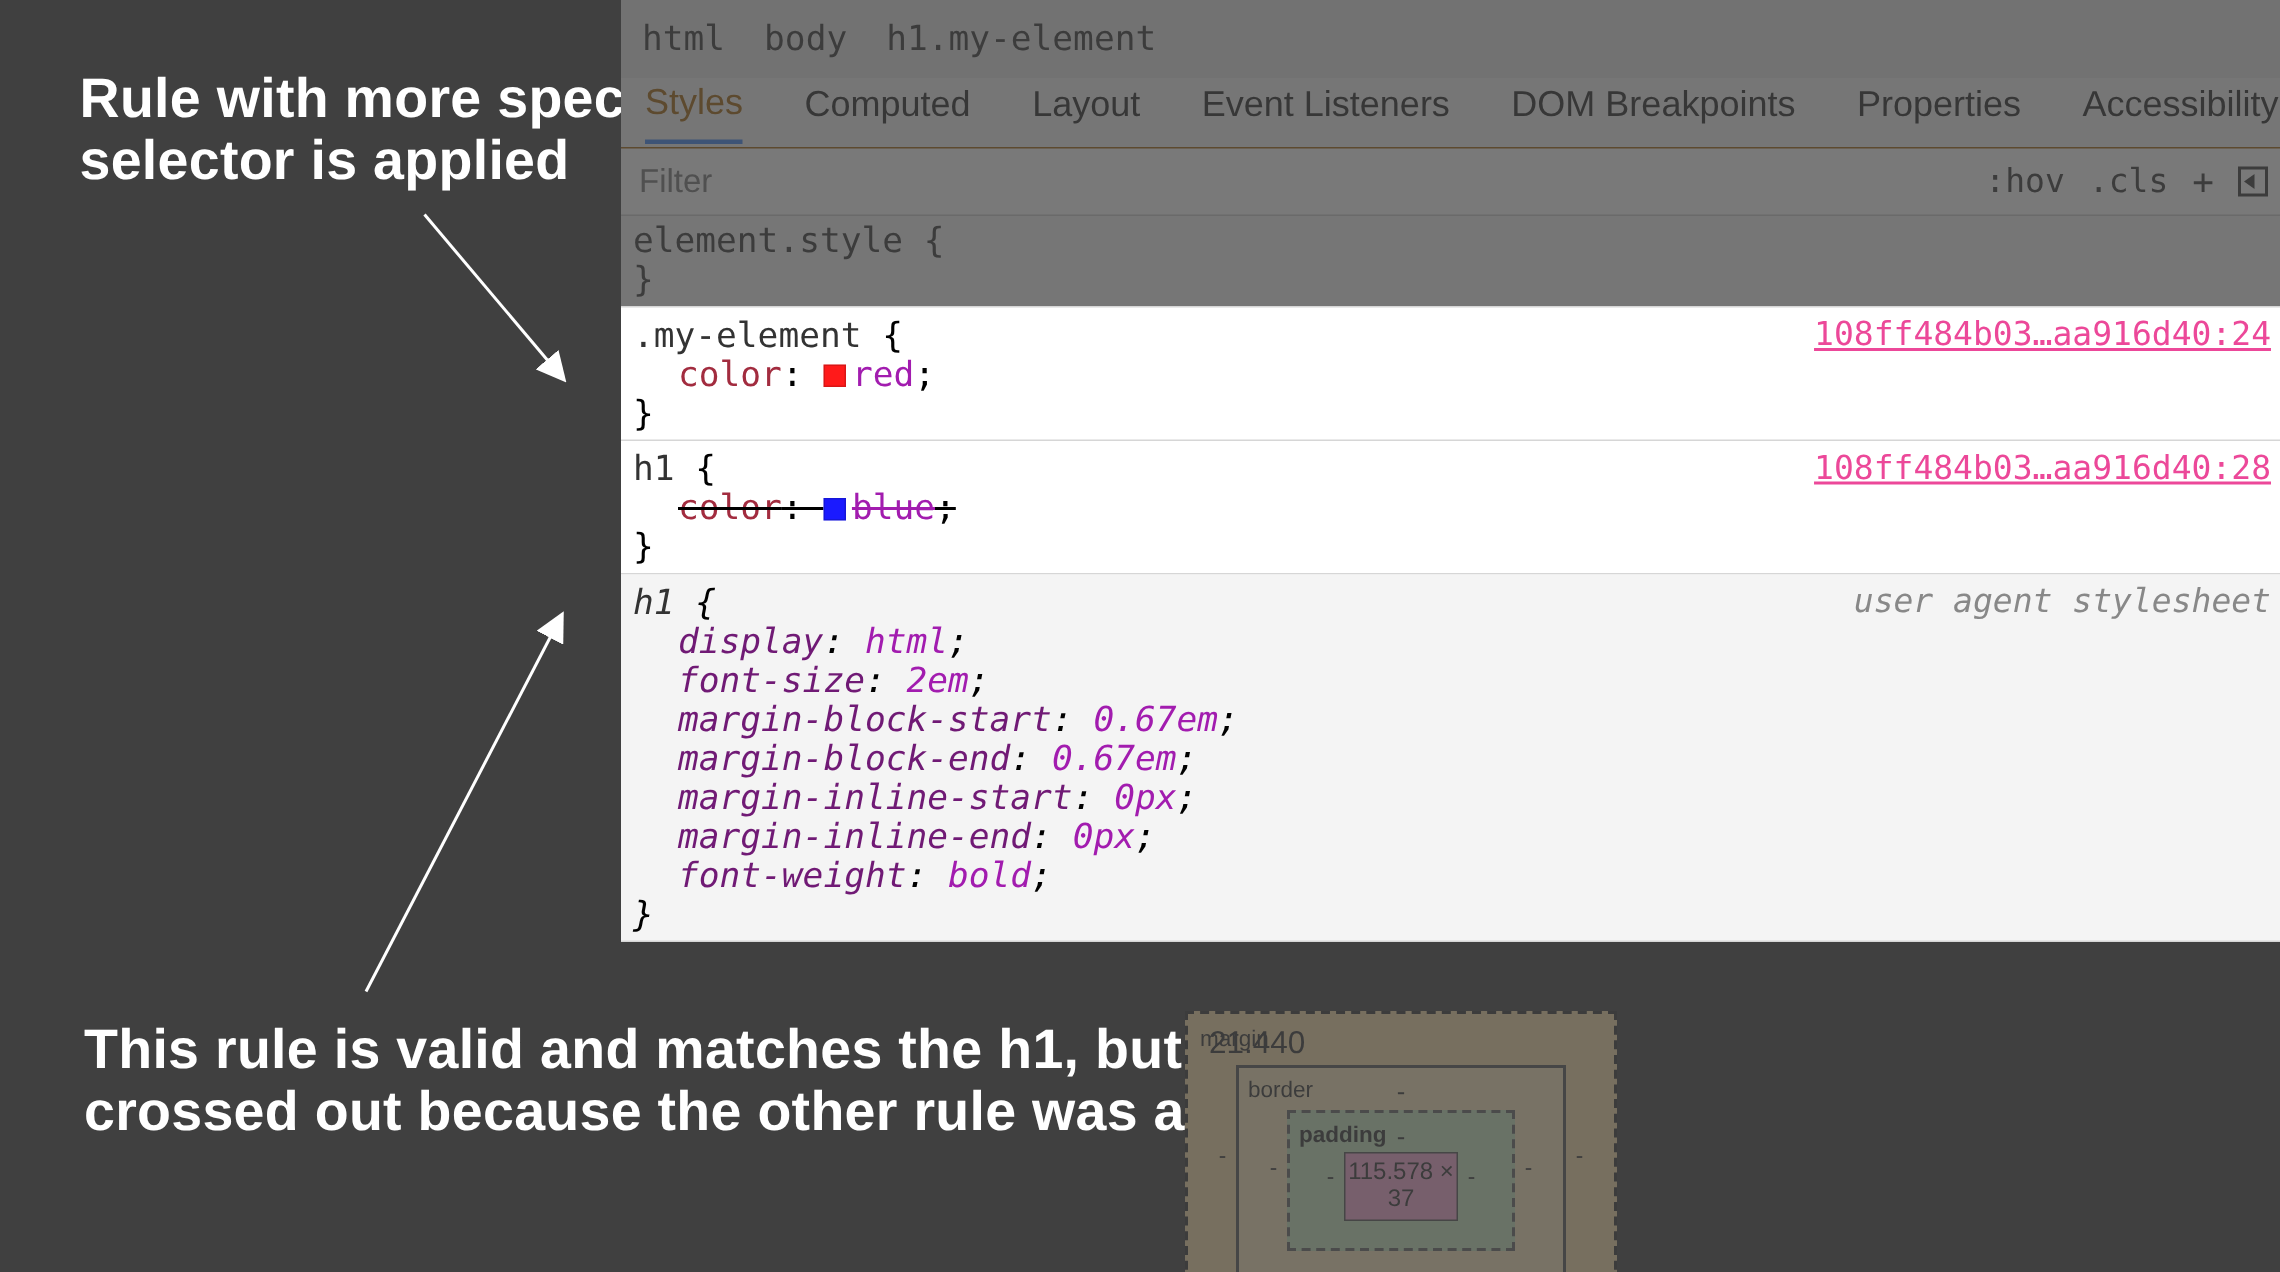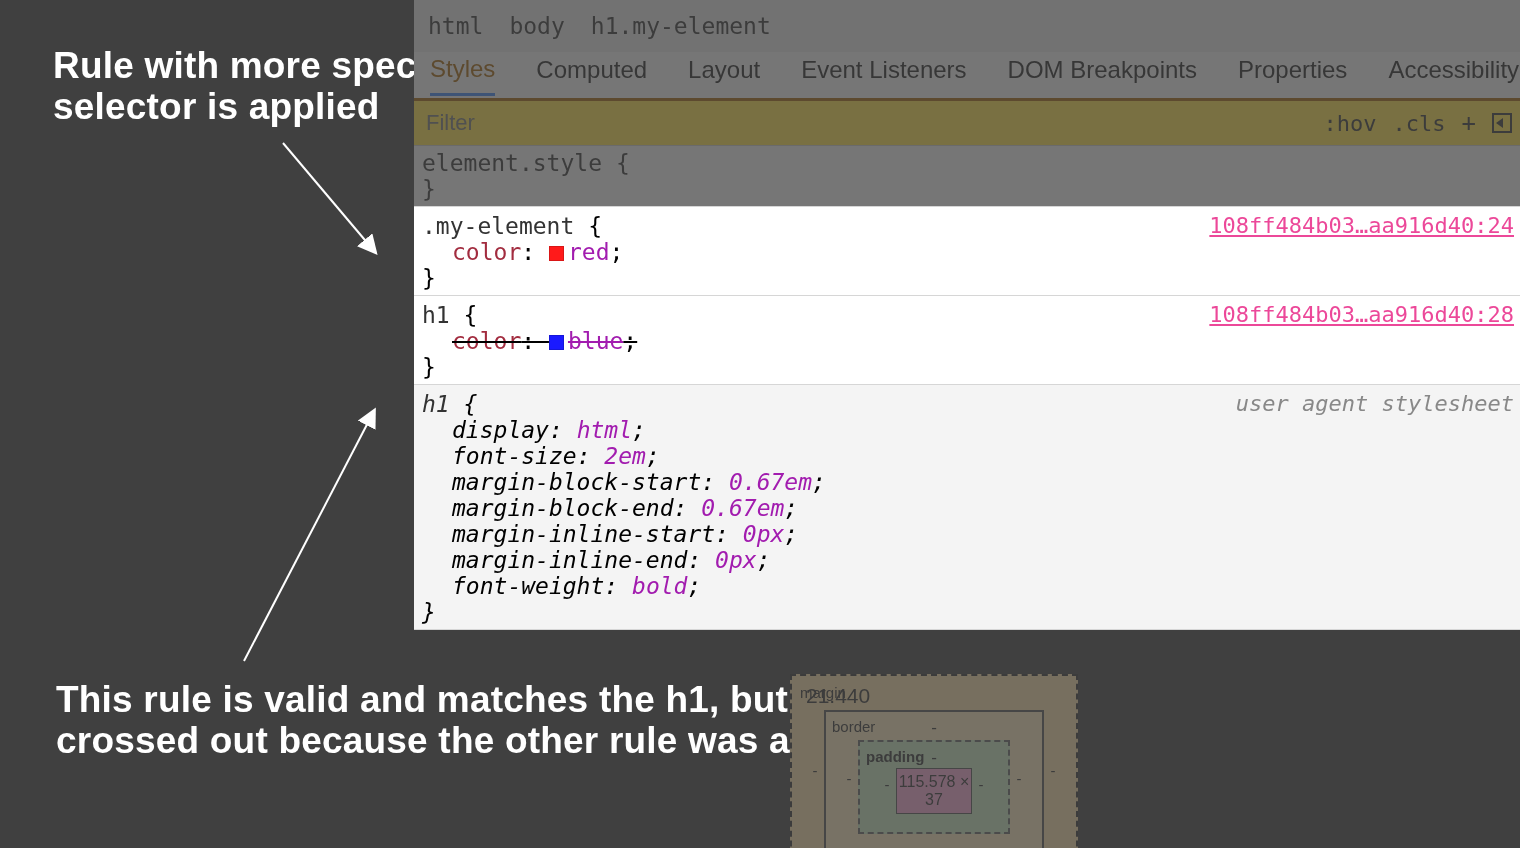--- a/index.html
+++ b/index.html
@@ -118,21 +118,21 @@
     background: #fff;
     border-top: 1px solid #d6d6d6;
   }
   .rule {
     padding: 6px 8px 4px 8px;
     font-size: 23px;
     border-bottom: 1px solid #d6d6d6;
     position: relative;
   }
   .rule.ua { background: #f4f4f4; font-style: italic; }
-  .rule.ua .prop { color: #000000; }
+  .rule.ua .prop { color: #701a75; }
   .rule .selector { color: #333; }
   .rule .src {
     position: absolute;
     right: 6px;
     top: 6px;
     font-size: 22px;
     color: #ec4899;
     text-decoration: underline;
     font-family: Menlo, Monaco, Consolas, monospace;
   }
@@ -276,21 +276,21 @@
       <div class="tabs-bar">
         <span class="tab active">Styles</span>
         <span class="tab">Computed</span>
         <span class="tab">Layout</span>
         <span class="tab">Event Listeners</span>
         <span class="tab">DOM Breakpoints</span>
         <span class="tab">Properties</span>
         <span class="tab">Accessibility</span>
       </div>
     </div>
-    <div style="background:#fde047; border-top:3px solid #a16207; border-bottom:1px solid #ccc;">
+    <div style="background:#ffffff; border-top:1px solid #a16207; border-bottom:1px solid #ccc;">
       <div class="filter-bar">
         <input placeholder="Filter" style="">
         <div class="filter-right">
           <span>:hov</span>
           <span>.cls</span>
           <span class="plus-icon">+</span>
           <span class="panel-toggle"></span>
         </div>
       </div>
     </div>

